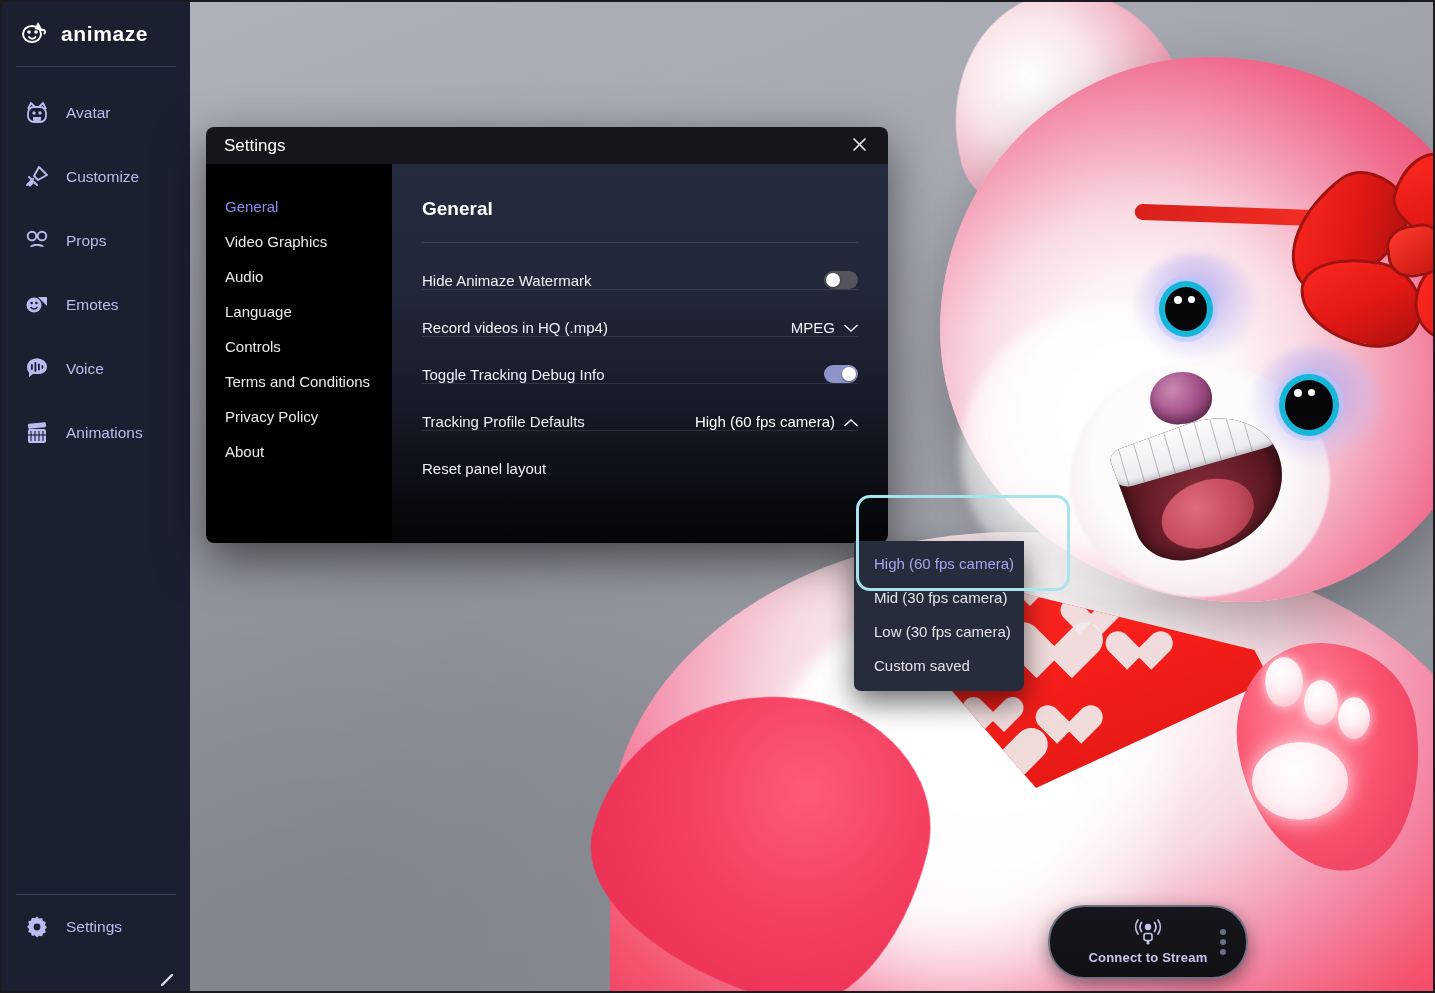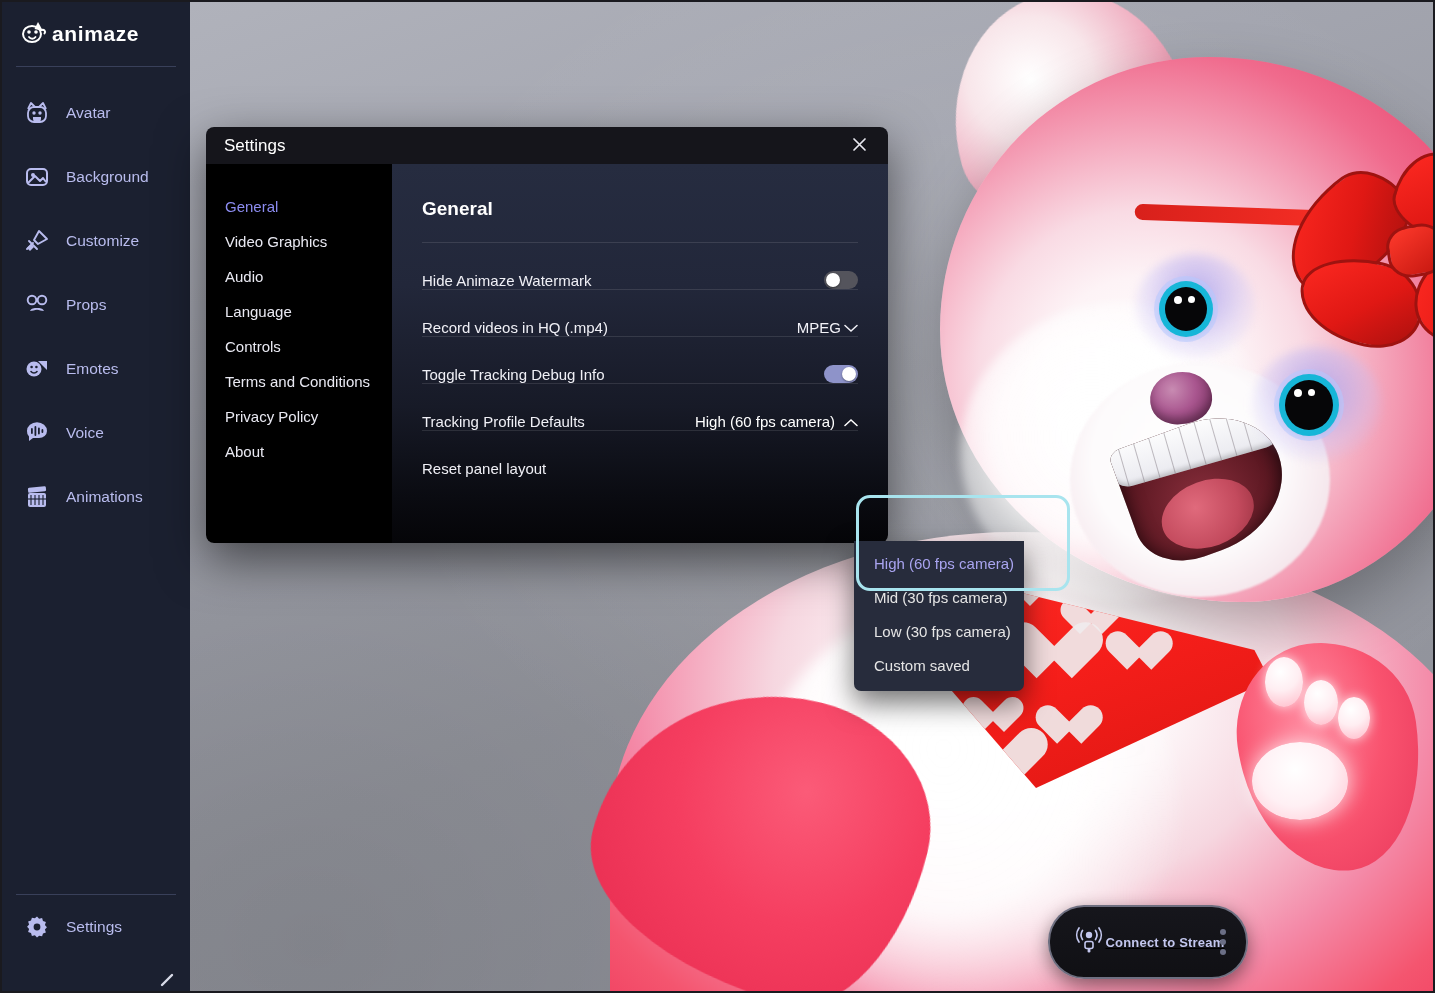--- a/index.html
+++ b/index.html
@@ -149,36 +149,35 @@
   .bandana .h:before,.bandana .h:after{content:"";position:absolute;width:22px;height:34px;
     background:#f0eced;border-radius:22px 22px 0 0;top:0;}
   .bandana .h:before{left:10px;transform:rotate(-45deg);transform-origin:0 100%;}
   .bandana .h:after{left:10px;transform:rotate(45deg);transform-origin:100% 100%;}
 
   .stream-btn{
     position:absolute;left:858px;top:903px;width:196px;height:70px;border-radius:36px;
     background:linear-gradient(#16161c,#101014);
     border:2px solid rgba(185,188,215,0.55);
     box-shadow:0 6px 18px rgba(0,0,0,.45);
-    display:flex;flex-direction:row;align-items:center;justify-content:center;
+    display:flex;flex-direction:column;align-items:center;justify-content:center;
     cursor:pointer;
-    text-decoration:underline;
   }
   .stream-btn .lbl{color:#c3c7ee;font-size:13px;font-weight:bold;letter-spacing:.2px;margin-top:1px;}
   .stream-dots{position:absolute;right:20px;top:50%;transform:translateY(-50%);
      display:flex;flex-direction:column;gap:4px;cursor:pointer;}
   .stream-dots span{width:6px;height:6px;border-radius:50%;background:#6b6f86;display:block;}
 
   
   .sidebar{
     position:absolute;left:0;top:0;width:188px;height:100%;
     background:#1b2030;
     display:flex;flex-direction:column;
   }
-  .logo-row{height:64px;display:flex;align-items:center;padding:0 0 0 16px;}
+  .logo-row{height:64px;display:flex;align-items:center;gap:9px;padding:0 0 0 16px;}
   .logo-mark{width:34px;height:28px;position:relative;flex:0 0 auto;}
   .logo-text{color:#fff;font-size:21px;font-weight:bold;letter-spacing:.6px;}
   .divider{height:1px;background:#39405a;margin:0 14px;}
   .nav{padding-top:14px;flex:1 1 auto;}
   .nav-item{
     height:64px;display:flex;align-items:center;gap:16px;padding-left:22px;cursor:pointer;
     color:#b9bcee;font-size:15.5px;
   }
   .nav-ico{width:26px;height:26px;flex:0 0 auto;display:flex;align-items:center;justify-content:center;}
   .nav-ico svg{display:block;}
@@ -223,21 +222,21 @@
   .row:first-of-type{border-top:none;}
 
   .toggle{width:34px;height:18px;border-radius:9px;position:relative;cursor:pointer;flex:0 0 auto;}
   .toggle .knob{position:absolute;top:2px;width:14px;height:14px;border-radius:50%;background:#fff;
      box-shadow:0 1px 2px rgba(0,0,0,.4);}
   .toggle.off{background:#54545c;}
   .toggle.off .knob{left:2px;}
   .toggle.on{background:#8e93c9;}
   .toggle.on .knob{left:18px;}
 
-  .select-val{display:flex;align-items:center;gap:3px;color:#f2f2f8;cursor:pointer;font-size:15px;}
+  .select-val{display:flex;align-items:center;gap:9px;color:#f2f2f8;cursor:pointer;font-size:15px;}
   .caret{display:inline-block;}
 
   .dd-trigger{
     display:flex;align-items:center;gap:9px;color:#fff;font-size:15px;cursor:pointer;
   }
   .dd-menu{
     position:absolute;left:648px;top:414px;width:170px;
     background:#272c3c;border-radius:0 0 7px 7px;
     padding:6px 0 8px 0;
     box-shadow:0 12px 28px rgba(0,0,0,.55);
@@ -365,30 +364,20 @@
             <path d="M4 9 L7 3 L11 7 M22 9 L19 3 L15 7" stroke="#b9bcee" stroke-width="1.8" fill="none" stroke-linejoin="round"></path>
             <rect x="4" y="7" width="18" height="15" rx="6" stroke="#b9bcee" stroke-width="1.8" fill="none"></rect>
             <circle cx="10" cy="13" r="1.7" fill="#b9bcee"></circle>
             <circle cx="16" cy="13" r="1.7" fill="#b9bcee"></circle>
             <path d="M9 17h8v1.5a4 4 0 0 1-8 0Z" fill="#b9bcee"></path>
           </svg>
         </span>
         <span>Avatar</span>
       </div>
 
-      <div class="nav-item">
-        <span class="nav-ico">
-          <svg width="26" height="26" viewBox="0 0 26 26">
-            <rect x="3" y="5" width="20" height="16" rx="4" stroke="#b9bcee" stroke-width="2" fill="none"></rect>
-            <circle cx="9" cy="11" r="2" fill="#b9bcee"></circle>
-            <path d="M4 19 L11 12 L16 17 L19 14 L22 18" stroke="#b9bcee" stroke-width="2" fill="none" stroke-linejoin="round"></path>
-          </svg>
-        </span>
-        <span>Background</span>
-      </div>
 
       <div class="nav-item">
         <span class="nav-ico">
           <svg width="26" height="26" viewBox="0 0 26 26">
             <path d="M15 3 L23 11 L14 16 L10 12 Z" stroke="#b9bcee" stroke-width="1.9" fill="none" stroke-linejoin="round"></path>
             <path d="M3 21 L9 15 M5 13 L13 21" stroke="#b9bcee" stroke-width="1.9" fill="none" stroke-linecap="round"></path>
             <path d="M3 20 L7 16 L10 19 L6 23 Z" fill="#b9bcee"></path>
           </svg>
         </span>
         <span>Customize</span>

